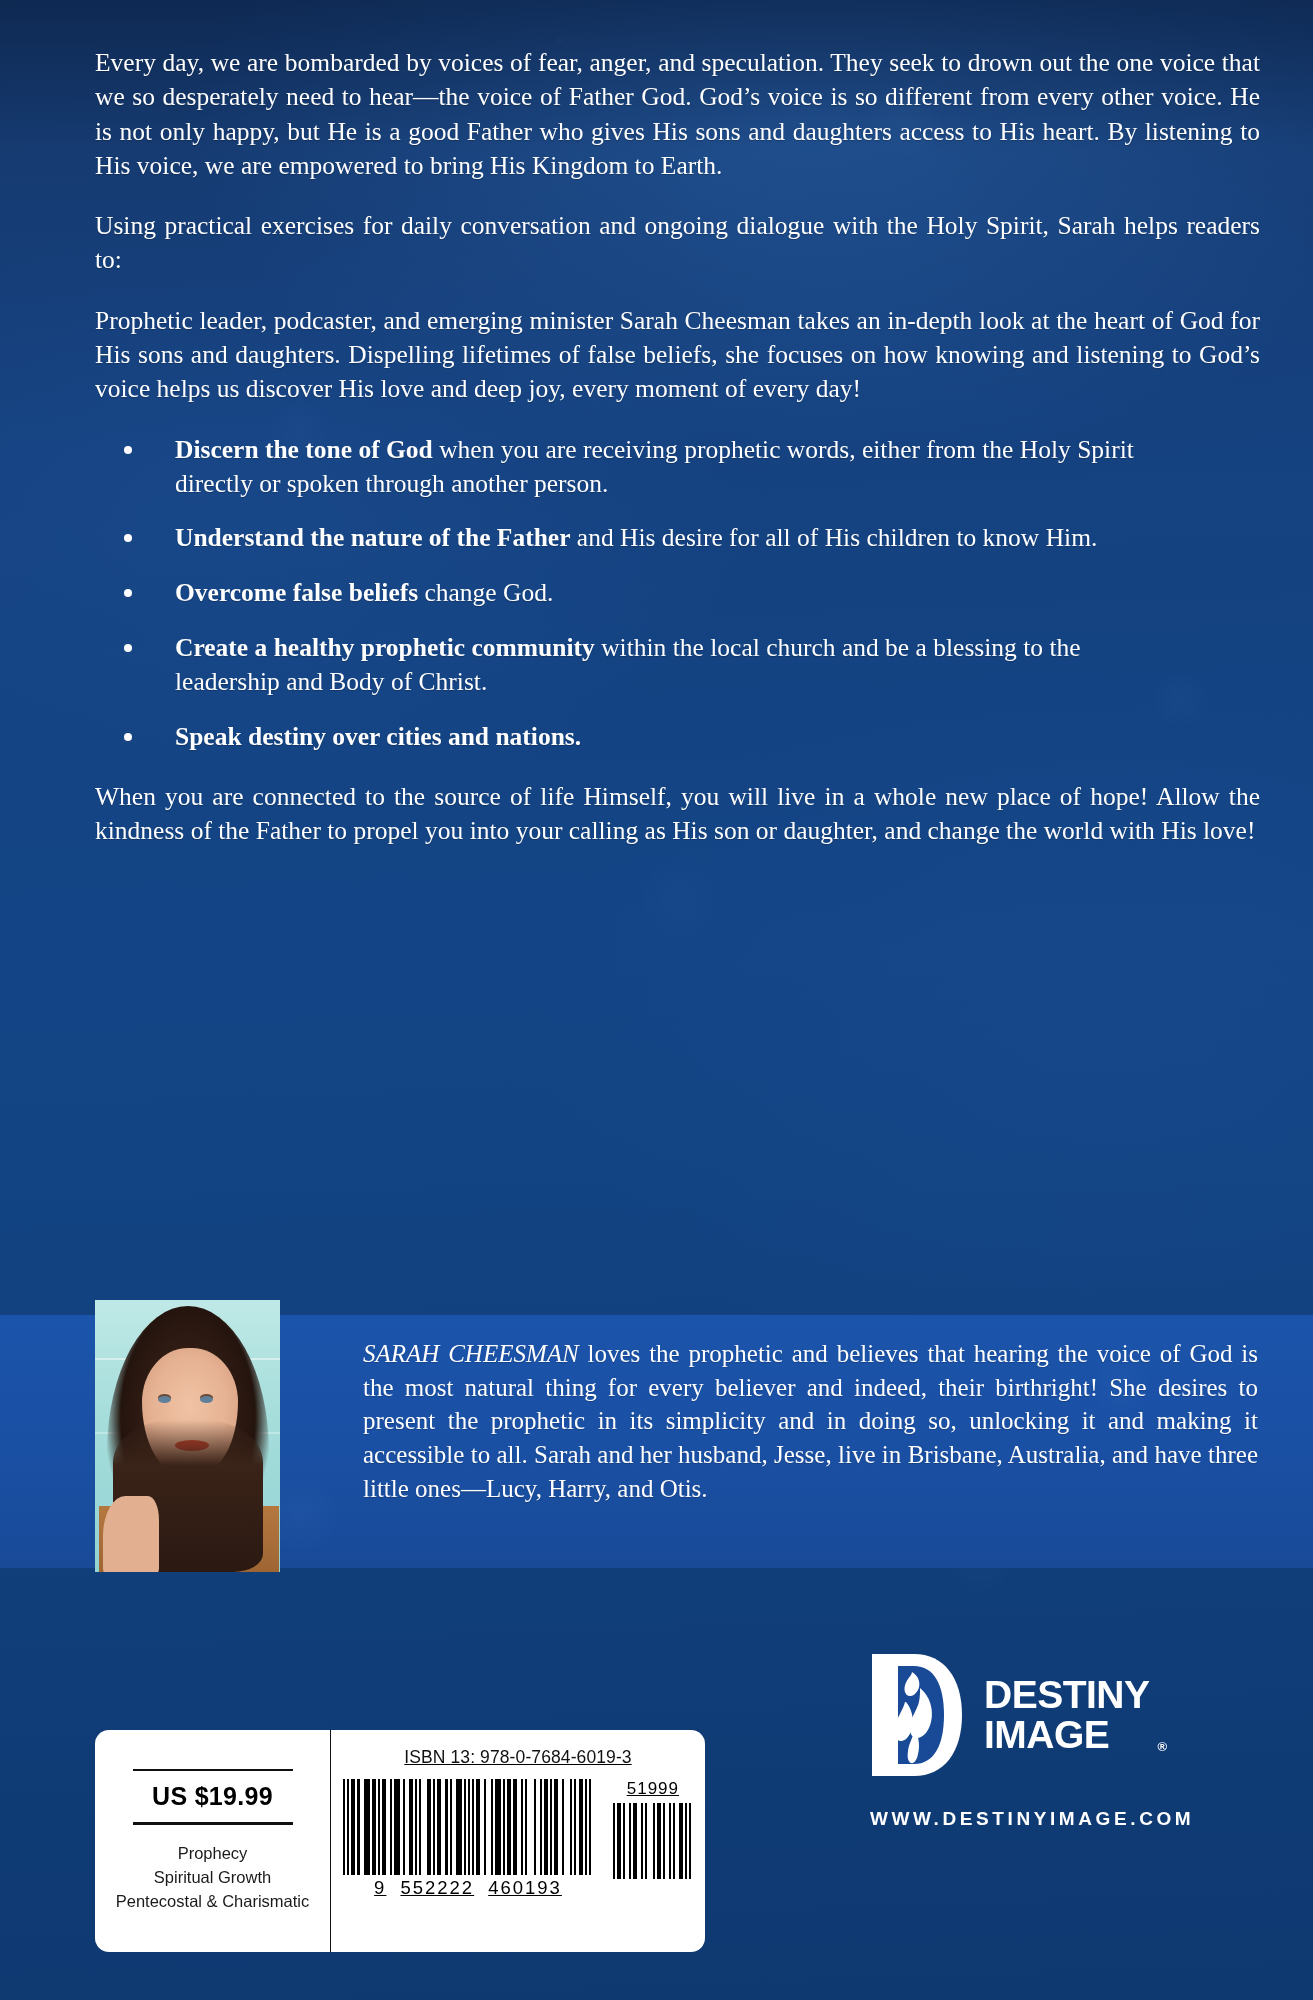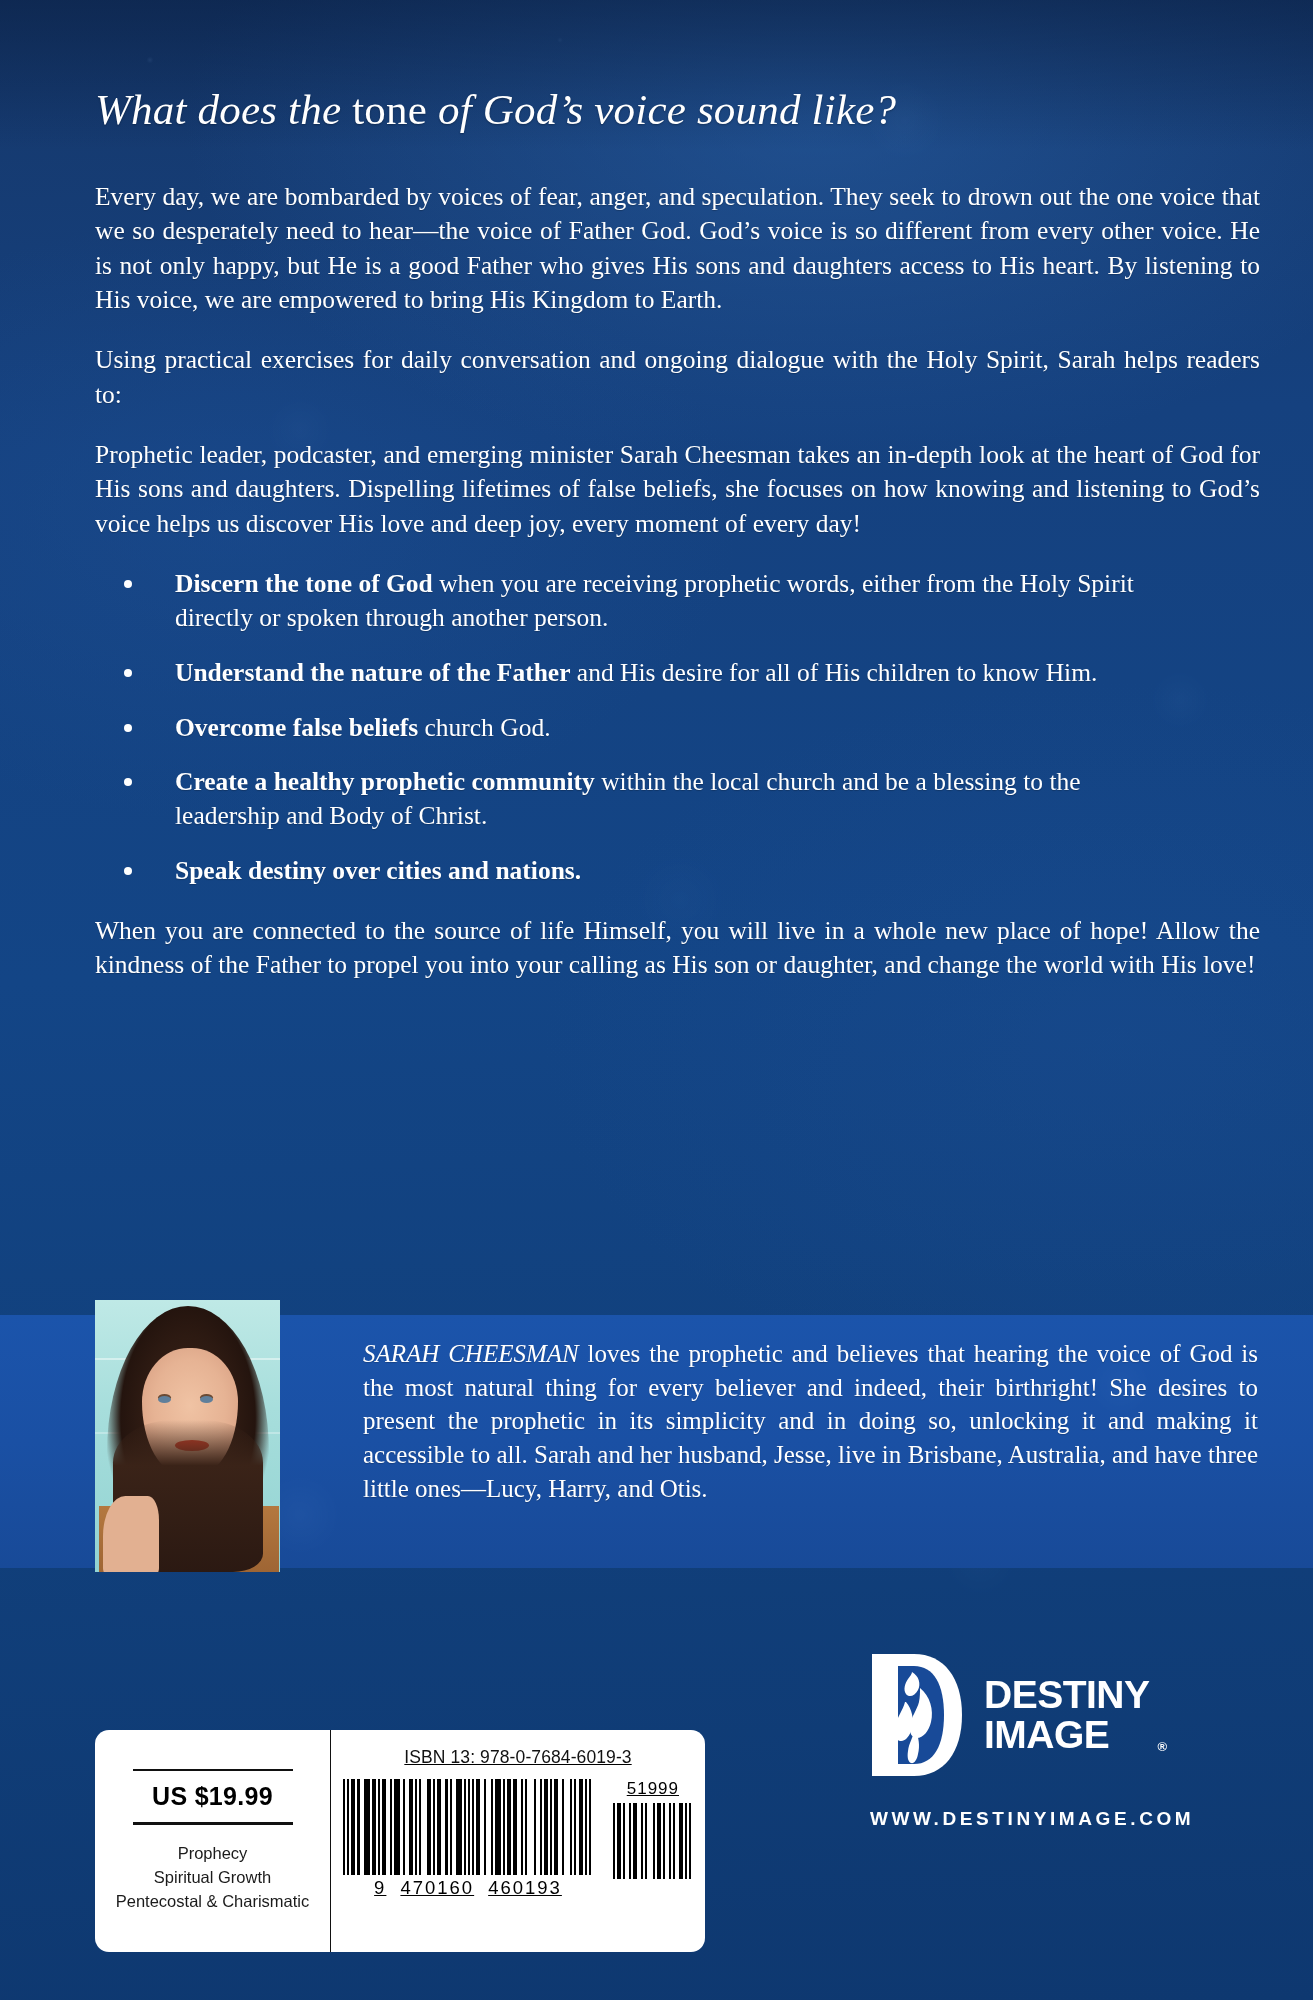--- a/index.html
+++ b/index.html
@@ -335,38 +335,37 @@
 </style>
 </head>
 <body>
 
 <div class="page">
   <div class="texture"></div>
   <div class="top-sheen"></div>
 
   <div class="content">
 
-    <h1 class="headline"><span>What does the </span><span class="roman">tone</span><span> of God’s voice sound like?</span></h1>
 
     <p class="body p1">Every day, we are bombarded by voices of fear, anger, and speculation. They seek to drown out the one voice that we so desperately need to hear—the voice of Father God. God’s voice is so different from every other voice. He is not only happy, but He is a good Father who gives His sons and daughters access to His heart. By listening to His voice, we are empowered to bring His Kingdom to Earth.</p>
     <p class="body p3">Using practical exercises for daily conversation and ongoing dialogue with the Holy Spirit, Sarah helps readers to:</p>
     <p class="body p2">Prophetic leader, podcaster, and emerging minister Sarah Cheesman takes an in-depth look at the heart of God for His sons and daughters. Dispelling lifetimes of false beliefs, she focuses on how knowing and listening to God’s voice helps us discover His love and deep joy, every moment of every day!</p>
 
     <ul class="benefits">
       <li>
         <span class="dot"></span>
         <b>Discern the tone of God</b><span> when you are receiving prophetic words, either from the Holy Spirit directly or spoken through another person.</span>
       </li>
       <li>
         <span class="dot"></span>
         <b>Understand the nature of the Father</b><span> and His desire for all of His children to know Him.</span>
       </li>
       <li>
         <span class="dot"></span>
-        <b>Overcome false beliefs</b><span> church God.</span>
+        <b>Overcome false beliefs</b><span> change God.</span>
       </li>
       <li>
         <span class="dot"></span>
         <b>Create a healthy prophetic community</b><span> within the local church and be a blessing to the leadership and Body of Christ.</span>
       </li>
       <li>
         <span class="dot"></span>
         <b>Speak destiny over cities and nations.</b><span></span>
       </li>
     </ul>
@@ -489,21 +488,21 @@
               <span style="width:2.05px;background:transparent"></span>
               <span style="width:4.1px;background:#000"></span>
               <span style="width:2.05px;background:transparent"></span>
               <span style="width:2.05px;background:#000"></span>
               <span style="width:2.05px;background:transparent"></span>
               <span style="width:2.05px;background:#000"></span>
               <span style="width:2.05px;background:transparent"></span>
             </div>
           <div class="ean-digits">
             <span>9</span>
-            <span>470160</span>
+            <span>552222</span>
             <span>460193</span>
           </div>
         </div>
         <div class="addon">
           <div class="addon-digits">51999</div>
           <div class="bars" id="addon-bars">
               <span style="width:2px;background:#000"></span>
               <span style="width:2px;background:transparent"></span>
               <span style="width:4px;background:#000"></span>
               <span style="width:2px;background:transparent"></span>

